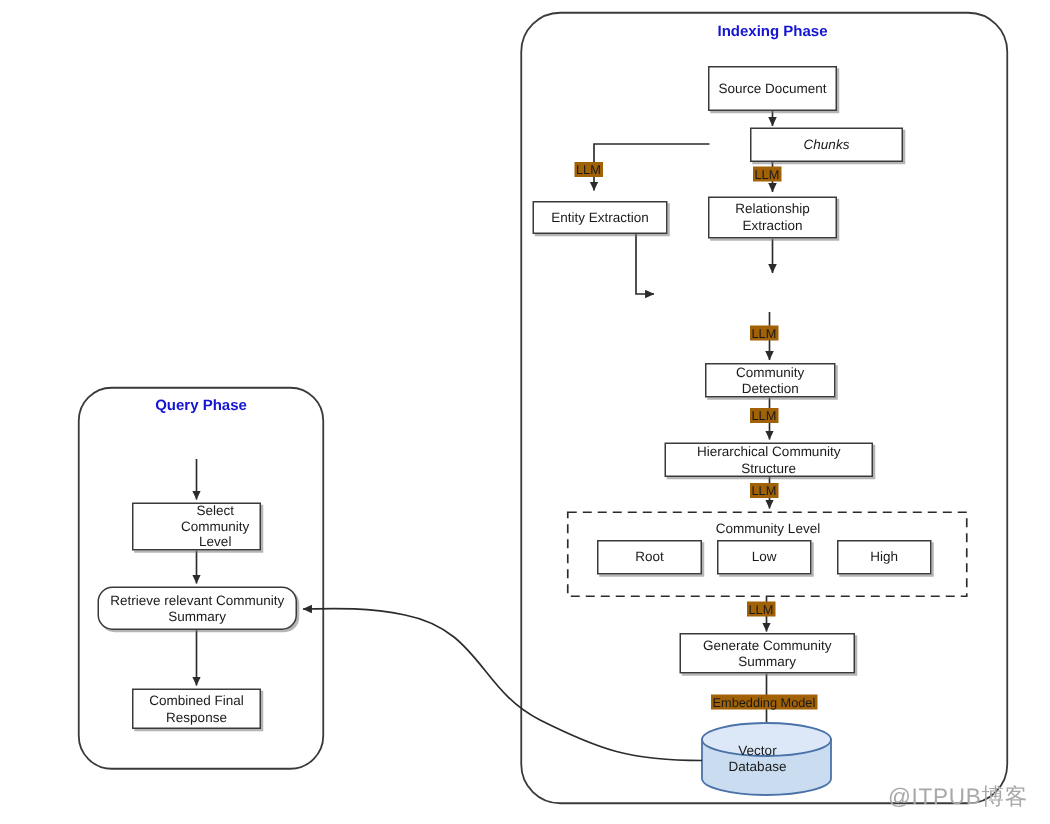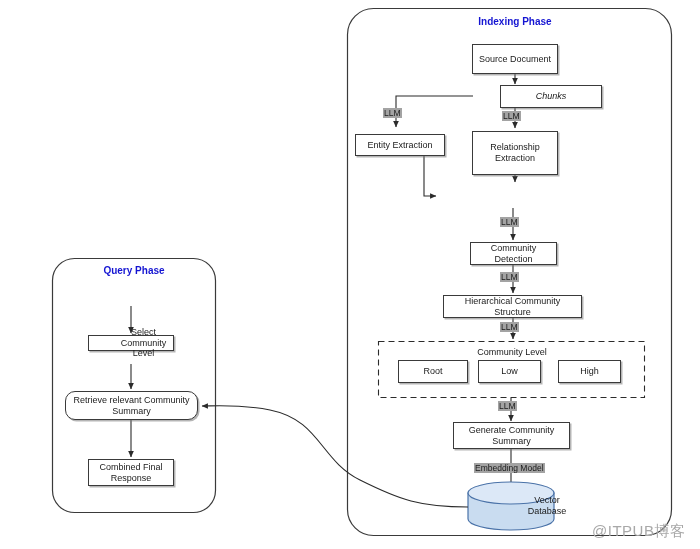--- a/index.html
+++ b/index.html
@@ -49,21 +49,21 @@
   }
   .node.shadowed {
     box-shadow: 1.5px 1.5px 0 rgba(120,120,120,0.55);
   }
   .edge-label {
     position: absolute;
     font-size: 8.5px;
     color: #1a1a1a;
     font-family: "Liberation Sans", sans-serif;
     white-space: nowrap;
-    background: #a3a3a3;
+    background: #a16207;
     padding: 0 1px;
     text-align: center;
   }
   .group-label {
     position: absolute;
     font-size: 9px;
     color: #1a1a1a;
     font-family: "Liberation Sans", sans-serif;
     white-space: nowrap;
     text-align: center;
@@ -142,21 +142,21 @@
   <div class="node shadowed" style="left:472px; top:44px; width:86px; height:30px;">Source Document</div>
 
   <div class="node shadowed" style="left:500px; top:85px; width:102px; height:23px;font-style:italic;">Chunks</div>
 
   <div class="edge-label" style="left:383px; top:108px;">LLM</div>
 
   <div class="edge-label" style="left:502px; top:111px;">LLM</div>
 
   <div class="node shadowed" style="left:355px; top:134px; width:90px; height:22px;">Entity Extraction</div>
 
-  <div class="node shadowed" style="left:472px; top:131px; width:86px; height:44px;">Relationship Extraction</div>
+  <div class="node shadowed" style="left:472px; top:131px; width:86px; height:28px;">Relationship Extraction</div>
 
 
   <div class="edge-label" style="left:500px; top:217px;">LLM</div>
 
   <div class="node shadowed" style="left:470px; top:242px; width:87px; height:23px;">Community Detection</div>
 
   <div class="edge-label" style="left:500px; top:272px;">LLM</div>
 
   <div class="node shadowed" style="left:443px; top:295px; width:139px; height:23px;">Hierarchical Community Structure</div>
 
@@ -169,29 +169,29 @@
   <div class="node shadowed" style="left:478px; top:360px; width:63px; height:23px;">Low</div>
 
   <div class="node shadowed" style="left:558px; top:360px; width:63px; height:23px;">High</div>
 
   <div class="edge-label" style="left:498px; top:401px;">LLM</div>
 
   <div class="node shadowed" style="left:453px; top:422px; width:117px; height:27px;">Generate Community Summary</div>
 
   <div class="edge-label" style="left:474px; top:463px;">Embedding Model</div>
 
-  <div class="cyl-label" style="left:468px; top:495px; width:74px;margin-left:42px;">
+  <div class="cyl-label" style="left:468px; top:495px; width:74px;">
     <div>Vector</div>
     <div>Database</div>
   </div>
 
   <div class="panel-title" style="left:92px; top:265px; width:84px;">Query Phase</div>
 
 
-  <div class="node shadowed" style="left:88px; top:335px; width:86px; height:16px;padding-left:28px;">Select Community Level</div>
+  <div class="node shadowed" style="left:88px; top:335px; width:86px; height:32px;padding-left:28px;">Select Community Level</div>
 
   <div class="node shadowed" style="left:65px; top:391px; width:133px; height:29px;border-radius:10px;">Retrieve  relevant Community Summary</div>
 
   <div class="node shadowed" style="left:88px; top:459px; width:86px; height:27px;">Combined Final Response</div>
 
   <div class="watermark" style="left:592px; top:522px;">@ITPUB博客</div>
 
 </div>
 
 </body></html>

